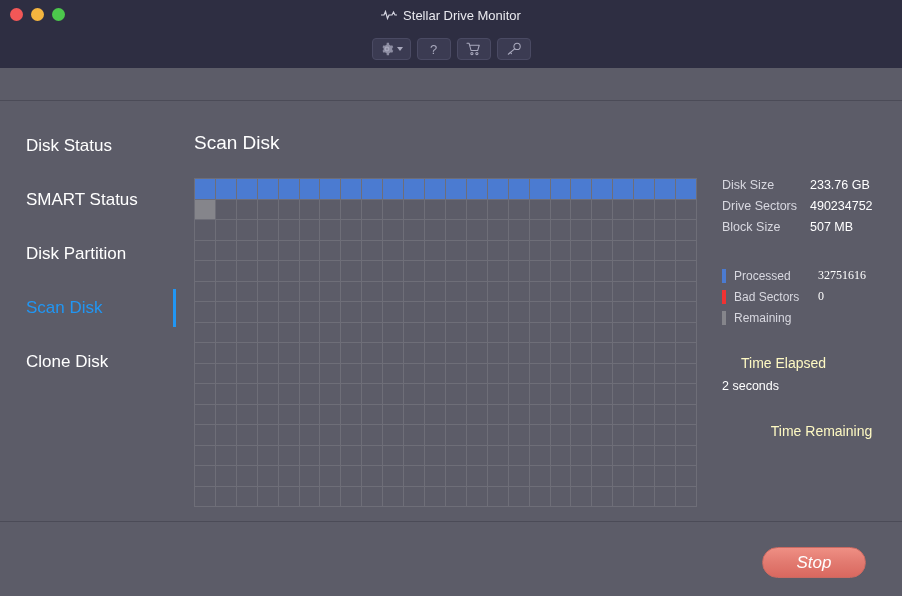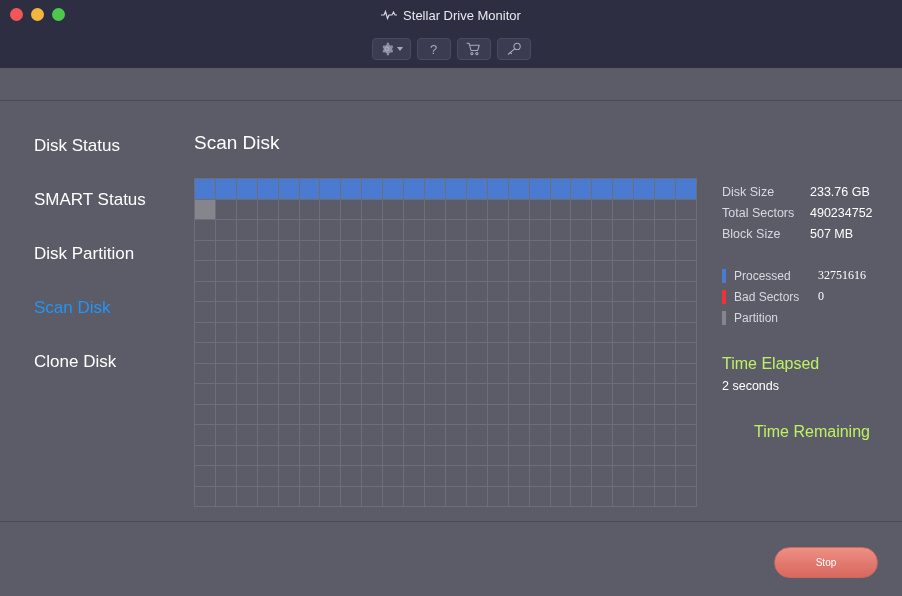--- a/index.html
+++ b/index.html
@@ -133,21 +133,21 @@
     width: 0; height: 0;
     border-left: 4px solid transparent;
     border-right: 4px solid transparent;
     border-top: 5px solid #d8d8e0;
     display: block;
   }
 
   
   .sidebar {
     position: absolute;
-    left: 16px; top: 101px;
+    left: 8px; top: 101px;
     width: 175px;
     height: 419px;
     background: #5c5c68;
     border-right: 7px solid #000000;
     padding-top: 18px;
   }
   .nav-item {
     position: relative;
     height: 54px;
     display: flex;
@@ -205,21 +205,21 @@
   .cell.processing { background: #85858b; }
 
   
   .info {
     position: absolute;
     left: 546px; top: 77px;
     width: 180px;
   }
   .info-row {
     display: flex;
-    align-items: flex-end;
+    align-items: flex-start;
     height: 21px;
     font-size: 12.5px;
   }
   .info-label { width: 88px; color: #d8d8e0; }
   .info-value { color: #ffffff; }
 
   .legend { margin-top: 24px; }
   .legend-row {
     display: flex;
     align-items: center;
@@ -230,48 +230,49 @@
     width: 4px;
     height: 14px;
     margin-right: 8px;
     display: block;
     flex: none;
   }
   .legend-label { width: 84px; color: #d8d8e0; }
   .legend-value { color: #ffffff; font-family: Liberation Serif, serif; }
 
   .time-block { margin-top: 24px; }
-  .time-label { color: #bef264; font-size: 16px; line-height: 23px; }
+  .time-label { color: #fef9c3; font-size: 14px; line-height: 23px; margin-left: 19px; }
   .time-value { color: #ffffff; font-size: 12.5px; line-height: 23px; }
   .time-block.second { margin-top: 22px; text-align: center; }
 
   
   .footer {
     position: absolute;
     left: 0; top: 521px;
     width: 902px;
     height: 75px;
     background: #5c5c68;
     border-top: 1px solid #4b4b57;
   }
   .stop-button {
     position: absolute;
-    right: 24px; top: 25px;
+    right: 36px; top: 25px;
     width: 104px;
     height: 31px;
     border-radius: 16px;
     border: 1px solid #c96a62;
     background: linear-gradient(180deg, #ef8f84 0%, #e27a70 50%, #d9685f 100%);
     color: #ffffff;
-    font-size: 10px;
+    font-size: 17px;
     font-family: "Liberation Sans", sans-serif;
     display: flex;
     align-items: center;
     justify-content: center;
     cursor: default;
+    font-style: italic;
   }
 </style>
 </head>
 <body>
 
 <div id="app">
 
   <div class="titlebar">
     <div class="traffic">
       <span class="light red"></span>
@@ -739,42 +740,42 @@
         <div class="cell"></div>
         <div class="cell"></div>
       </div>
 
     <div class="info">
       <div class="info-row">
         <span class="info-label">Disk Size</span>
         <span class="info-value">233.76 GB</span>
       </div>
       <div class="info-row">
-        <span class="info-label">Total Sectors</span>
+        <span class="info-label">Drive Sectors</span>
         <span class="info-value">490234752</span>
       </div>
       <div class="info-row">
         <span class="info-label">Block Size</span>
         <span class="info-value">507 MB</span>
       </div>
 
       <div class="legend">
         <div class="legend-row">
           <span class="swatch" style="background:#4b7bd1"></span>
           <span class="legend-label">Processed</span>
           <span class="legend-value">32751616</span>
         </div>
         <div class="legend-row">
           <span class="swatch" style="background:#f03232"></span>
           <span class="legend-label">Bad Sectors</span>
           <span class="legend-value">0</span>
         </div>
         <div class="legend-row">
           <span class="swatch" style="background:#85858b"></span>
-          <span class="legend-label">Partition</span>
+          <span class="legend-label">Remaining</span>
           <span class="legend-value"></span>
         </div>
       </div>
 
       <div class="time-block">
         <div class="time-label">Time Elapsed</div>
         <div class="time-value">2 seconds</div>
       </div>
 
       <div class="time-block second">

